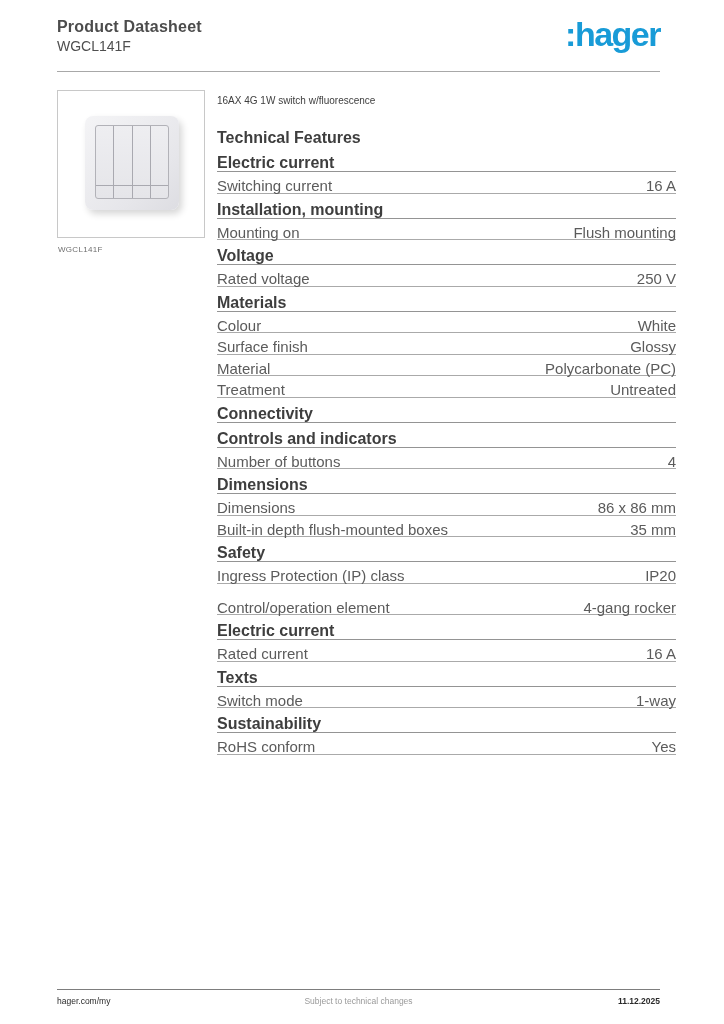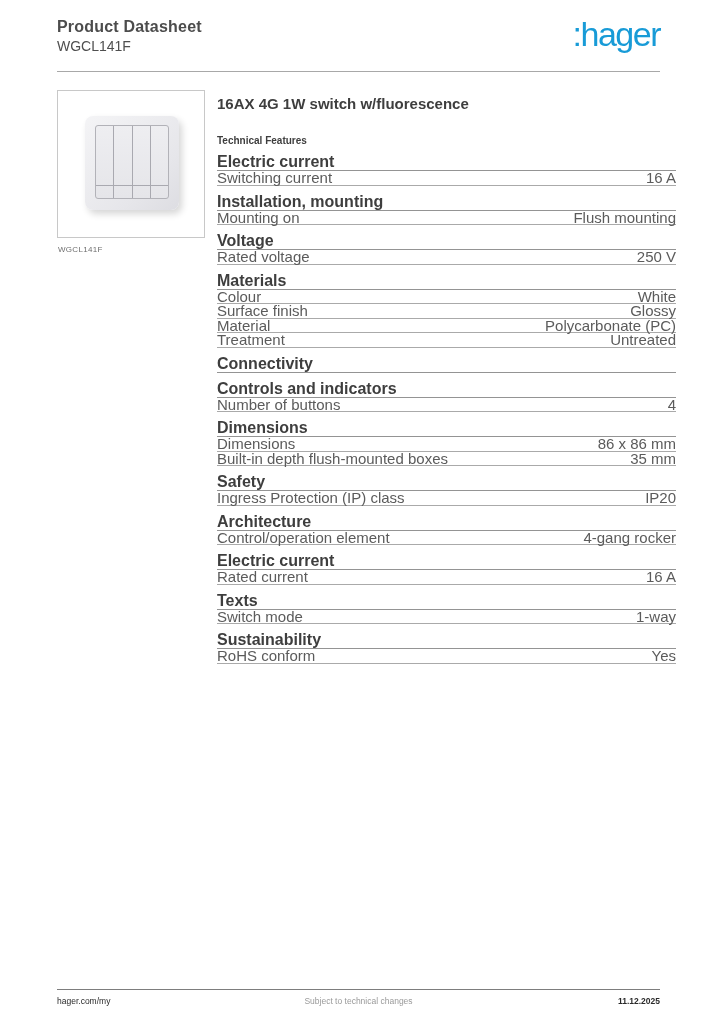--- a/index.html
+++ b/index.html
@@ -16,21 +16,21 @@
   .doc-title {
     position:absolute; left:57px; top:18px;
     font-size:16px; font-weight:bold; color:#4c4c4c; letter-spacing:0.2px;
   }
   .doc-subtitle {
     position:absolute; left:57px; top:38px;
     font-size:14px; color:#4f4f4f;
   }
   .logo {
     position:absolute; right:48px; top:17px;
-    font-size:34px; font-weight:normal; letter-spacing:-1.5px;
+    font-size:34px; font-weight:bold; letter-spacing:-1.5px;
     line-height:1;
   }
   .header-rule {
     position:absolute; left:57px; right:48px; top:71px;
     height:1px; background:#a8a8a8;
   }
 
   
   .figure-box {
     position:absolute; left:57px; top:90px;
@@ -61,39 +61,39 @@
   .figure-caption {
     position:absolute; left:58px; top:245px;
     font-size:8px; color:#6e6e6e; letter-spacing:0.3px;
   }
 
   
   .tech-col {
     position:absolute; left:217px; top:90px; width:459px;
   }
   .product-name {
-    font-size:15px; font-weight:bold; color:#3e3e3e; padding-top:5px;
+    font-size:10px; font-weight:normal; color:#3e3e3e; padding-top:5px;
   }
   .tech-heading {
-    font-size:10px; font-weight:bold; color:#3e3e3e; margin-top:23px;
+    font-size:16px; font-weight:bold; color:#3e3e3e; margin-top:23px;
   }
   .section { margin-top:10px; }
   .section-heading {
     font-size:16px; font-weight:bold; color:#3e3e3e;
     line-height:11px; padding-bottom:3px;
     border-bottom:1px solid #949494;
   }
   .row {
     display:flex; justify-content:space-between; align-items:baseline;
     font-size:15px; color:#5b5b5b; line-height:10px;
     padding:2px 0 1.5px;
     border-bottom:1px solid #aaaaaa;
   }
   .row-label { text-align:left; }
-  .row-value { text-align:center; }
+  .row-value { text-align:center;margin-top:7px; }
 
   
   .footer-rule {
     position:absolute; left:57px; right:48px; top:989px;
     height:1px; background:#7d7d7d;
   }
   .footer {
     position:absolute; left:57px; right:48px; top:996px;
     font-size:8.5px;
   }
@@ -211,21 +211,20 @@
     <div class="section-heading">Safety</div>
     <div>
             <div class="row">
               <span class="row-label">Ingress Protection (IP) class</span>
               <span class="row-value">IP20</span>
             </div>
           </div>
   </div>
 
   <div class="section">
-    <div class="section-heading">Architecture</div>
     <div>
             <div class="row">
               <span class="row-label">Control/operation element</span>
               <span class="row-value">4-gang rocker</span>
             </div>
           </div>
   </div>
 
   <div class="section">
     <div class="section-heading">Electric current</div>

